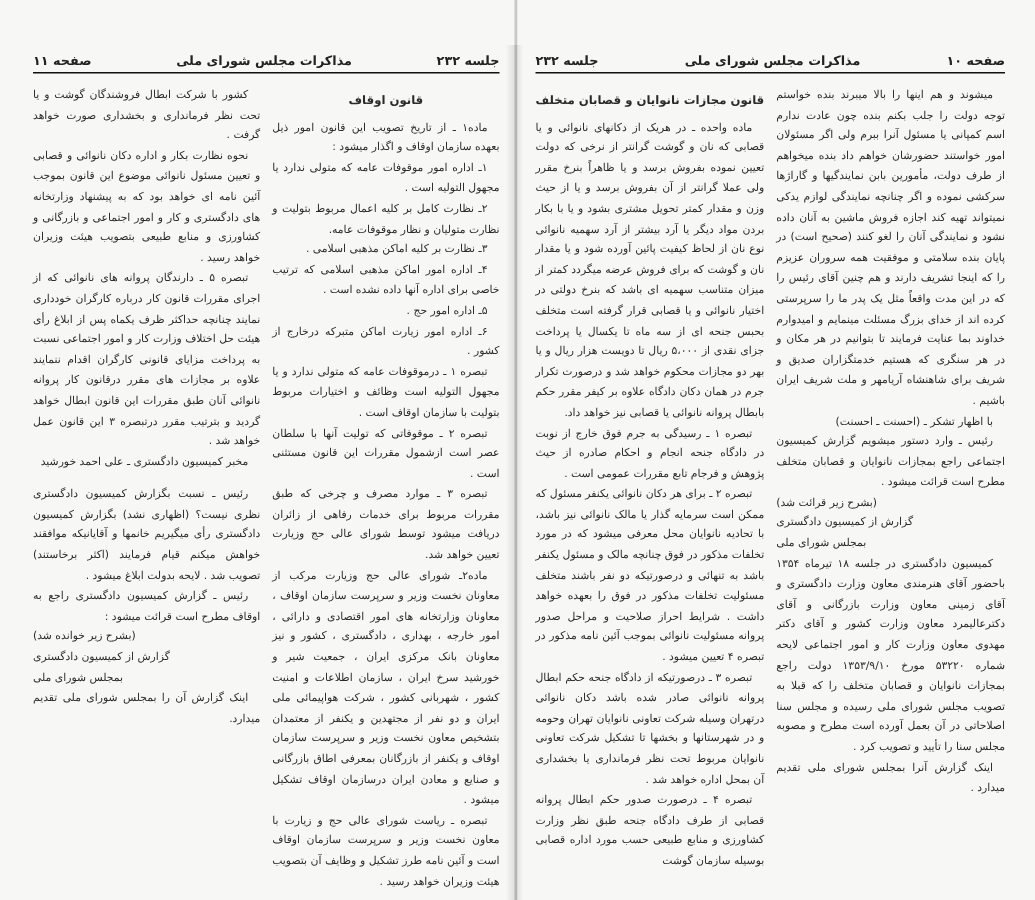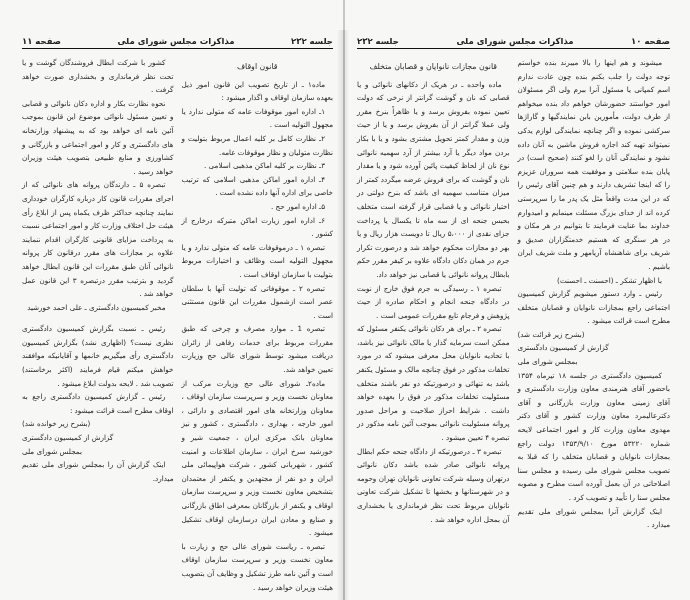--- a/index.html
+++ b/index.html
@@ -35,21 +35,21 @@
     position:absolute; top:56px; left:22px; right:10px; bottom:8px;
     display:flex; flex-direction:row-reverse; gap:8px;
   }
   .page.right .cols { left:12px; right:20px; }
   .col {
     flex:1; direction:rtl; text-align:justify;
     font-size:7.2px; line-height:13.6px; color:#2a2a2a;
   }
   .col p { margin:0; text-indent:8px; }
   .col .center { text-align:left; text-indent:0; }
-  .col .heading { font-weight:normal; text-align:center; text-indent:0; font-size:7.8px; margin:4px 0; }
+  .col .heading { font-weight:bold; text-align:center; text-indent:0; font-size:7.8px; margin:4px 0; }
   .col .gap { height:8px; }
 </style>
 </head>
 <body>
 
 <div class="spread">
 
   <div class="page left">
     <div class="header">
       <span>جلسه ۲۳۲</span>
@@ -62,21 +62,21 @@
         <p class="heading">قانون اوقاف</p>
         <p class="bold-lead">ماده۱ ـ از تاریخ تصویب این قانون امور ذیل بعهده سازمان اوقاف و اگذار میشود :</p>
         <p>۱ـ اداره امور موقوفات عامه که متولی ندارد یا مجهول التولیه است .</p>
         <p>۲ـ نظارت کامل بر کلیه اعمال مربوط بتولیت و نظارت متولیان و نظار موقوفات عامه.</p>
         <p>۳ـ نظارت بر کلیه اماکن مذهبی اسلامی .</p>
         <p>۴ـ اداره امور اماکن مذهبی اسلامی که ترتیب خاصی برای اداره آنها داده نشده است .</p>
         <p>۵ـ اداره امور حج .</p>
         <p>۶ـ اداره امور زیارت اماکن متبرکه درخارج از کشور .</p>
         <p>تبصره ۱ ـ درموقوفات عامه که متولی ندارد و یا مجهول التولیه است وظائف و اختیارات مربوط بتولیت با سازمان اوقاف است .</p>
         <p>تبصره ۲ ـ موقوفاتی که تولیت آنها با سلطان عصر است ازشمول مقررات این قانون مستثنی است .</p>
-        <p>تبصره 1 ـ موارد مصرف و چرخی که طبق مقررات مربوط برای خدمات رفاهی از زائران دریافت میشود توسط شورای عالی حج وزیارت تعیین خواهد شد.</p>
+        <p>تبصره ۳ ـ موارد مصرف و چرخی که طبق مقررات مربوط برای خدمات رفاهی از زائران دریافت میشود توسط شورای عالی حج وزیارت تعیین خواهد شد.</p>
         <p>ماده۲ـ شورای عالی حج وزیارت مرکب از معاونان نخست وزیر و سرپرست سازمان اوقاف ، معاونان وزارتخانه های امور اقتصادی و دارائی ، امور خارجه ، بهداری ، دادگستری ، کشور و نیز معاونان بانک مرکزی ایران ، جمعیت شیر و خورشید سرخ ایران ، سازمان اطلاعات و امنیت کشور ، شهربانی کشور ، شرکت هواپیمائی ملی ایران و دو نفر از مجتهدین و یکنفر از معتمدان بتشخیص معاون نخست وزیر و سرپرست سازمان اوقاف و یکنفر از بازرگانان بمعرفی اطاق بازرگانی و صنایع و معادن ایران درسازمان اوقاف تشکیل میشود .</p>
         <p>تبصره ـ ریاست شورای عالی حج و زیارت با معاون نخست وزیر و سرپرست سازمان اوقاف است و آئین نامه طرز تشکیل و وظایف آن بتصویب هیئت وزیران خواهد رسید .</p>
       </div>
 
       <div class="col">
         <p>کشور با شرکت ابطال فروشندگان گوشت و یا تحت نظر فرمانداری و بخشداری صورت خواهد گرفت .</p>
         <p>نحوه نظارت بکار و اداره دکان نانوائی و قصابی و تعیین مسئول نانوائی موضوع این قانون بموجب آئین نامه ای خواهد بود که به پیشنهاد وزارتخانه های دادگستری و کار و امور اجتماعی و بازرگانی و کشاورزی و منابع طبیعی بتصویب هیئت وزیران خواهد رسید .</p>
         <p>تبصره ۵ ـ دارندگان پروانه های نانوائی که از اجرای مقررات قانون کار درباره کارگران خودداری نمایند چنانچه حداکثر ظرف یکماه پس از ابلاغ رأی هیئت حل اختلاف وزارت کار و امور اجتماعی نسبت به پرداخت مزایای قانونی کارگران اقدام ننمایند علاوه بر مجازات های مقرر درقانون کار پروانه نانوائی آنان طبق مقررات این قانون ابطال خواهد گردید و بترتیب مقرر درتبصره ۳ این قانون عمل خواهد شد .</p>
         <p>مخبر کمیسیون دادگستری ـ علی احمد خورشید</p>
         <div class="gap"></div>
@@ -109,18 +109,19 @@
         <p>کمیسیون دادگستری در جلسه ۱۸ تیرماه ۱۳۵۴ باحضور آقای هنرمندی معاون وزارت دادگستری و آقای زمینی معاون وزارت بازرگانی و آقای دکترعالیمرد معاون وزارت کشور و آقای دکتر مهدوی معاون وزارت کار و امور اجتماعی لایحه شماره ۵۳۲۲۰ مورخ ۱۳۵۳/۹/۱۰ دولت راجع بمجازات نانوایان و قصابان متخلف را که قبلا به تصویب مجلس شورای ملی رسیده و مجلس سنا اصلاحاتی در آن بعمل آورده است مطرح و مصوبه مجلس سنا را تأیید و تصویب کرد .</p>
         <p>اینک گزارش آنرا بمجلس شورای ملی تقدیم میدارد .</p>
       </div>
 
       <div class="col">
         <p class="heading">قانون مجازات نانوایان و قصابان متخلف</p>
         <p>ماده واحده ـ در هریک از دکانهای نانوائی و یا قصابی که نان و گوشت گرانتر از نرخی که دولت تعیین نموده بفروش برسد و یا ظاهراً بنرخ مقرر ولی عملا گرانتر از آن بفروش برسد و یا از حیث وزن و مقدار کمتر تحویل مشتری بشود و یا با بکار بردن مواد دیگر یا آرد بیشتر از آرد سهمیه نانوائی نوع نان از لحاظ کیفیت پائین آورده شود و یا مقدار نان و گوشت که برای فروش عرضه میگردد کمتر از میزان متناسب سهمیه ای باشد که بنرخ دولتی در اختیار نانوائی و یا قصابی قرار گرفته است متخلف بحبس جنحه ای از سه ماه تا یکسال یا پرداخت جزای نقدی از ۵،۰۰۰ ریال تا دویست هزار ریال و یا بهر دو مجازات محکوم خواهد شد و درصورت تکرار جرم در همان دکان دادگاه علاوه بر کیفر مقرر حکم بابطال پروانه نانوائی یا قصابی نیز خواهد داد.</p>
         <p>تبصره ۱ ـ رسیدگی به جرم فوق خارج از نوبت در دادگاه جنحه انجام و احکام صادره از حیث پژوهش و فرجام تابع مقررات عمومی است .</p>
         <p>تبصره ۲ ـ برای هر دکان نانوائی یکنفر مسئول که ممکن است سرمایه گذار یا مالک نانوائی نیز باشد، با تحادیه نانوایان محل معرفی میشود که در مورد تخلفات مذکور در فوق چنانچه مالک و مسئول یکنفر باشد به تنهائی و درصورتیکه دو نفر باشند متخلف مسئولیت تخلفات مذکور در فوق را بعهده خواهد داشت . شرایط احراز صلاحیت و مراحل صدور پروانه مسئولیت نانوائی بموجب آئین نامه مذکور در تبصره ۴ تعیین میشود .</p>
         <p>تبصره ۳ ـ درصورتیکه از دادگاه جنحه حکم ابطال پروانه نانوائی صادر شده باشد دکان نانوائی درتهران وسیله شرکت تعاونی نانوایان تهران وحومه و در شهرستانها و بخشها تا تشکیل شرکت تعاونی نانوایان مربوط تحت نظر فرمانداری یا بخشداری آن بمحل اداره خواهد شد .</p>
+        <p>تبصره ۴ ـ درصورت صدور حکم ابطال پروانه قصابی از طرف دادگاه جنحه طبق نظر وزارت کشاورزی و منابع طبیعی حسب مورد اداره قصابی بوسیله سازمان گوشت</p>
       </div>
     </div>
   </div>
 
   <div class="gutter-shadow"></div>
 </div>
 
 </body></html>

